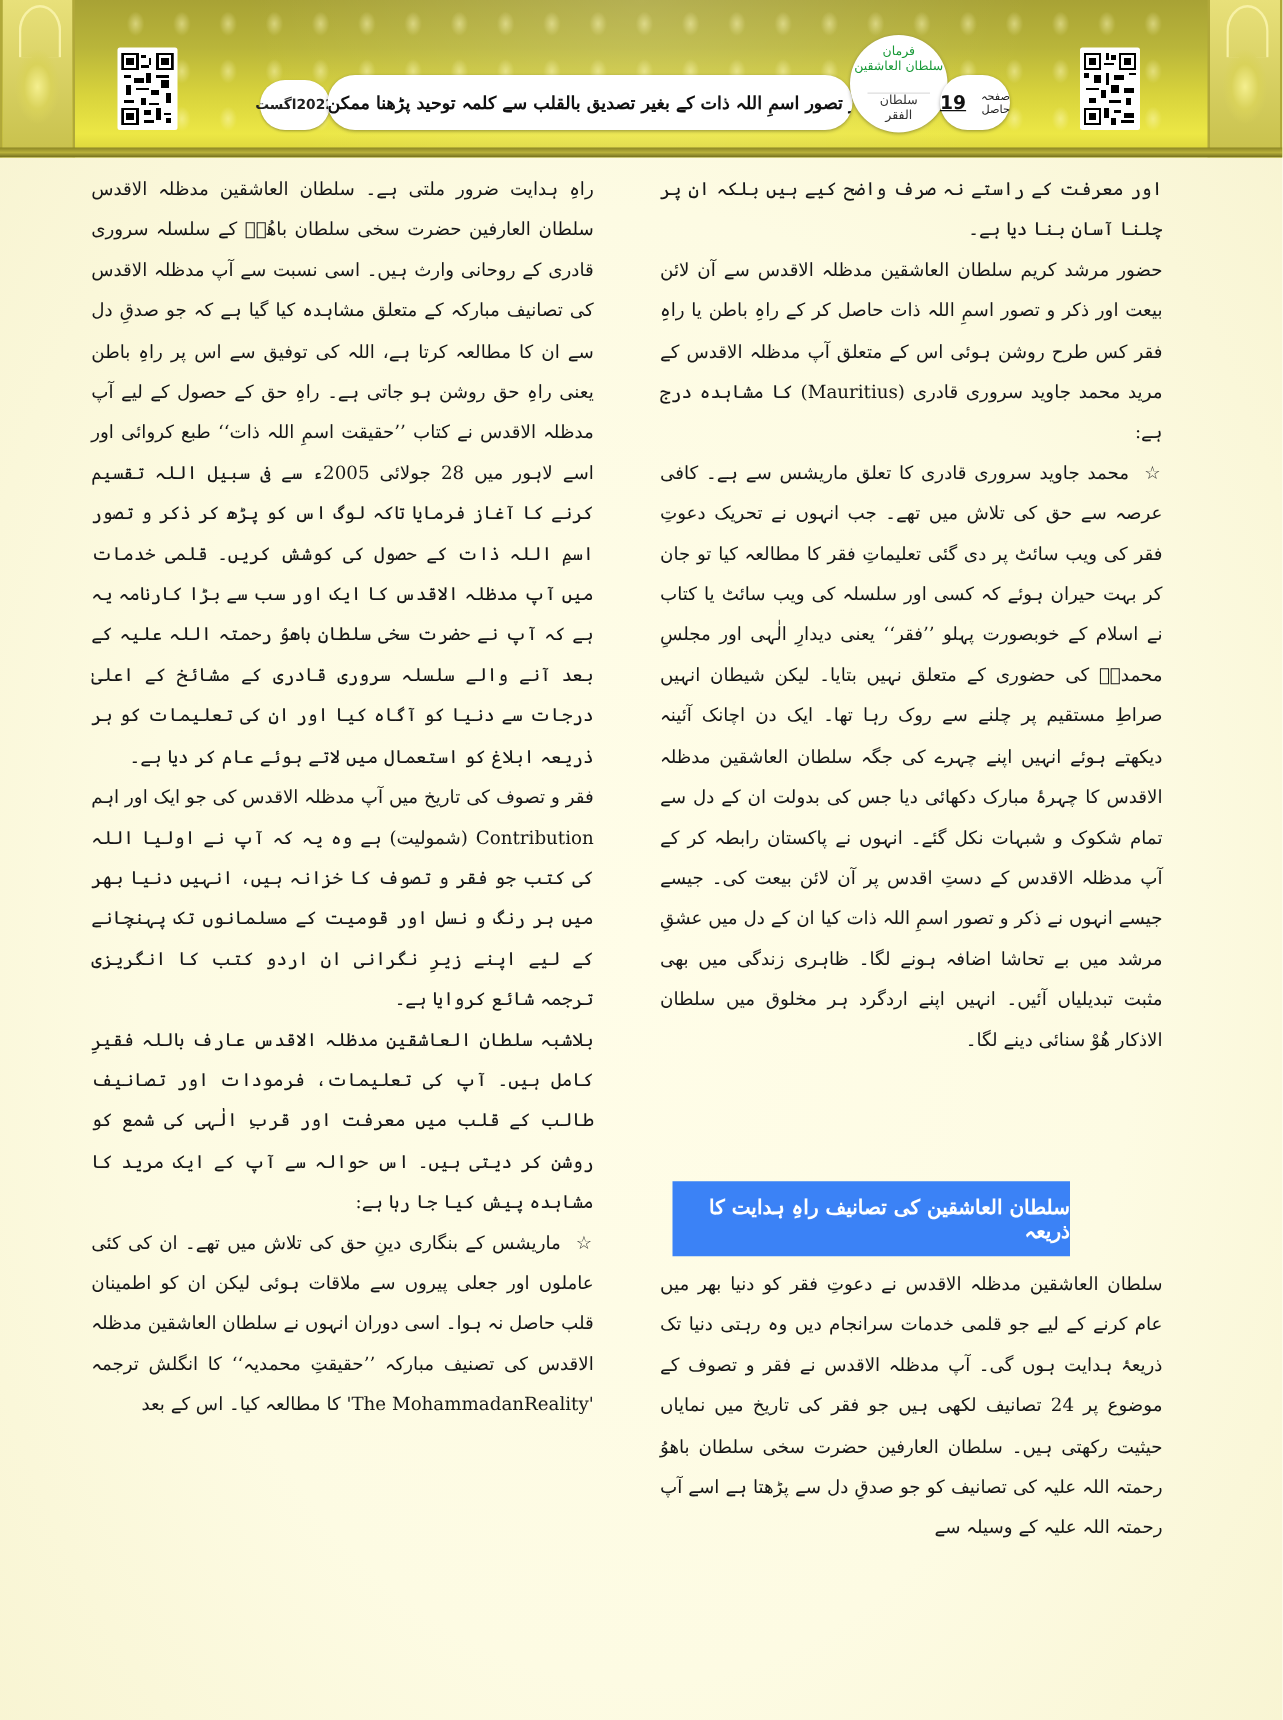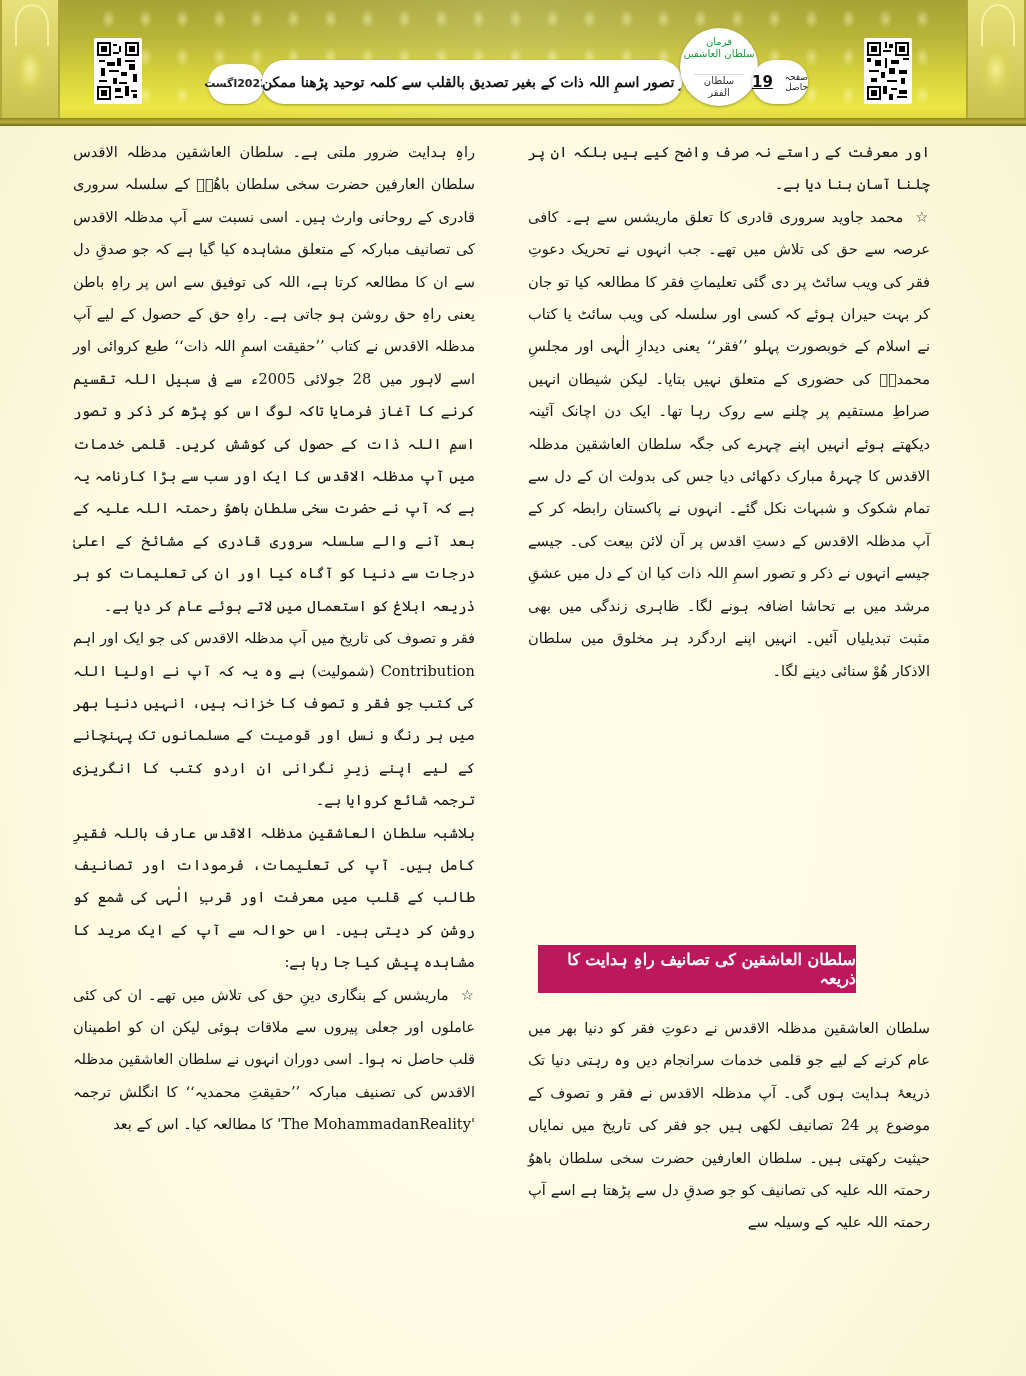--- a/index.html
+++ b/index.html
@@ -93,22 +93,22 @@
     position: absolute; top: 136px; width: 402px;
     direction: rtl; text-align: justify; text-align-last: right;
     font-family: "DejaVu Serif", serif; font-size: 14.6px; line-height: 32.4px; color: #161616;
   }
   .col-right { left: 528px; }
   .col-left { left: 73px; }
   .column p { margin: 0; }
   .star { color: #333; margin-left: 12px; font-family: "DejaVu Sans", sans-serif; }
 
   .section-heading {
-    position: absolute; left: 538px; top: 945px; width: 318px; height: 48px;
-    background: #be185d;
+    position: absolute; left: 538px; top: 945px; width: 318px; height: 60px;
+    background: #3b82f6;
     display: flex; align-items: center; justify-content: center;
     color: #fff; font-family: "DejaVu Serif", serif; font-size: 16px; font-weight: bold; direction: rtl;
   }
   .col-right-lower { top: 1012px; }
 </style>
 </head>
 <body>
 
 <div class="banner">
   <div class="pattern"></div>
@@ -206,20 +206,21 @@
   <div class="page-pill">
     <span class="lbl">صفحہ حاصل</span>
     <span class="num">19</span>
   </div>
 
   <div class="bottom-rule"></div>
 </div>
 
 <div class="column col-right">
   <p>اور معرفت کے راستے نہ صرف واضح کیے ہیں بلکہ ان پر چلنا آسان بنا دیا ہے۔</p>
+  <p>حضور مرشد کریم سلطان العاشقین مدظلہ الاقدس سے آن لائن بیعت اور ذکر و تصور اسمِ اللہ ذات حاصل کر کے راہِ باطن یا راہِ فقر کس طرح روشن ہوئی اس کے متعلق آپ مدظلہ الاقدس کے مرید محمد جاوید سروری قادری (Mauritius) کا مشاہدہ درج ہے:</p>
   <p><span class="star">☆</span><span>محمد جاوید سروری قادری کا تعلق ماریشس سے ہے۔ کافی عرصہ سے حق کی تلاش میں تھے۔ جب انہوں نے تحریک دعوتِ فقر کی ویب سائٹ پر دی گئی تعلیماتِ فقر کا مطالعہ کیا تو جان کر بہت حیران ہوئے کہ کسی اور سلسلہ کی ویب سائٹ یا کتاب نے اسلام کے خوبصورت پہلو ’’فقر‘‘ یعنی دیدارِ الٰہی اور مجلسِ محمدیؐ کی حضوری کے متعلق نہیں بتایا۔ لیکن شیطان انہیں صراطِ مستقیم پر چلنے سے روک رہا تھا۔ ایک دن اچانک آئینہ دیکھتے ہوئے انہیں اپنے چہرے کی جگہ سلطان العاشقین مدظلہ الاقدس کا چہرۂ مبارک دکھائی دیا جس کی بدولت ان کے دل سے تمام شکوک و شبہات نکل گئے۔ انہوں نے پاکستان رابطہ کر کے آپ مدظلہ الاقدس کے دستِ اقدس پر آن لائن بیعت کی۔ جیسے جیسے انہوں نے ذکر و تصور اسمِ اللہ ذات کیا ان کے دل میں عشقِ مرشد میں بے تحاشا اضافہ ہونے لگا۔ ظاہری زندگی میں بھی مثبت تبدیلیاں آئیں۔ انہیں اپنے اردگرد ہر مخلوق میں سلطان الاذکار ھُوْ سنائی دینے لگا۔</span></p>
 </div>
 
 <div class="section-heading">
   <span>سلطان العاشقین کی تصانیف راہِ ہدایت کا ذریعہ</span>
 </div>
 
 <div class="column col-right col-right-lower">
   <p>سلطان العاشقین مدظلہ الاقدس نے دعوتِ فقر کو دنیا بھر میں عام کرنے کے لیے جو قلمی خدمات سرانجام دیں وہ رہتی دنیا تک ذریعۂ ہدایت ہوں گی۔ آپ مدظلہ الاقدس نے فقر و تصوف کے موضوع پر 24 تصانیف لکھی ہیں جو فقر کی تاریخ میں نمایاں حیثیت رکھتی ہیں۔ سلطان العارفین حضرت سخی سلطان باھوُ رحمتہ اللہ علیہ کی تصانیف کو جو صدقِ دل سے پڑھتا ہے اسے آپ رحمتہ اللہ علیہ کے وسیلہ سے</p>
 </div>

